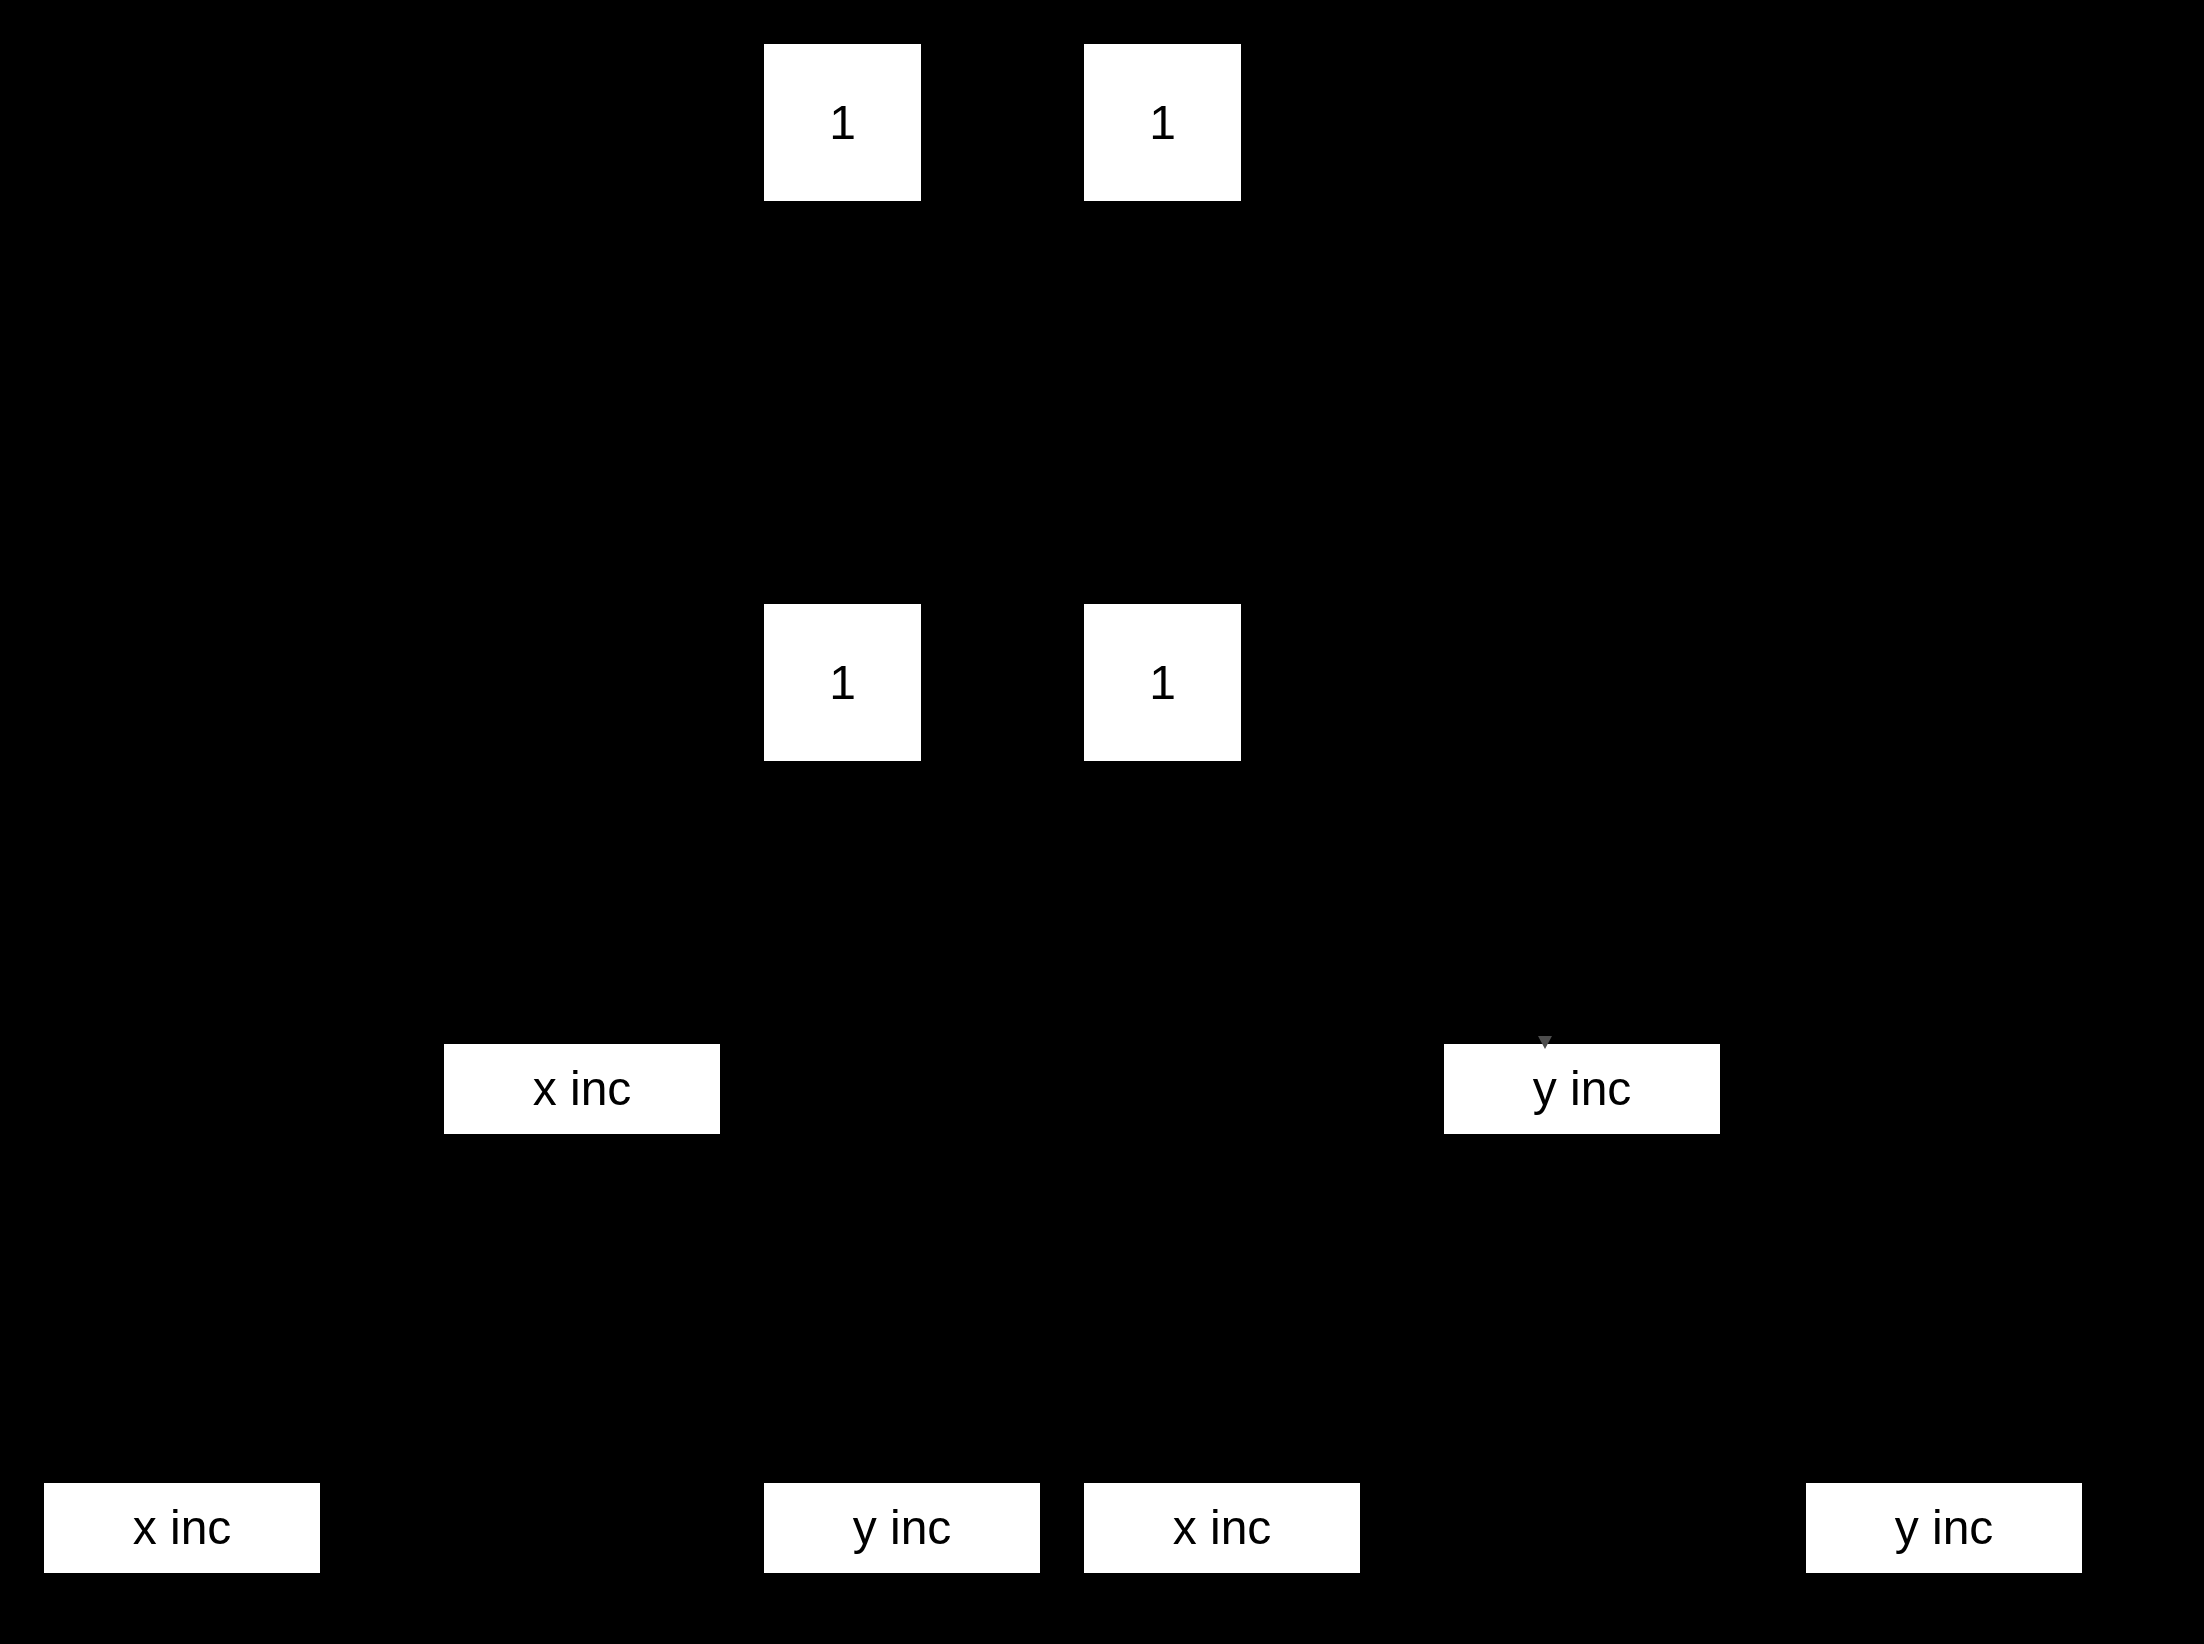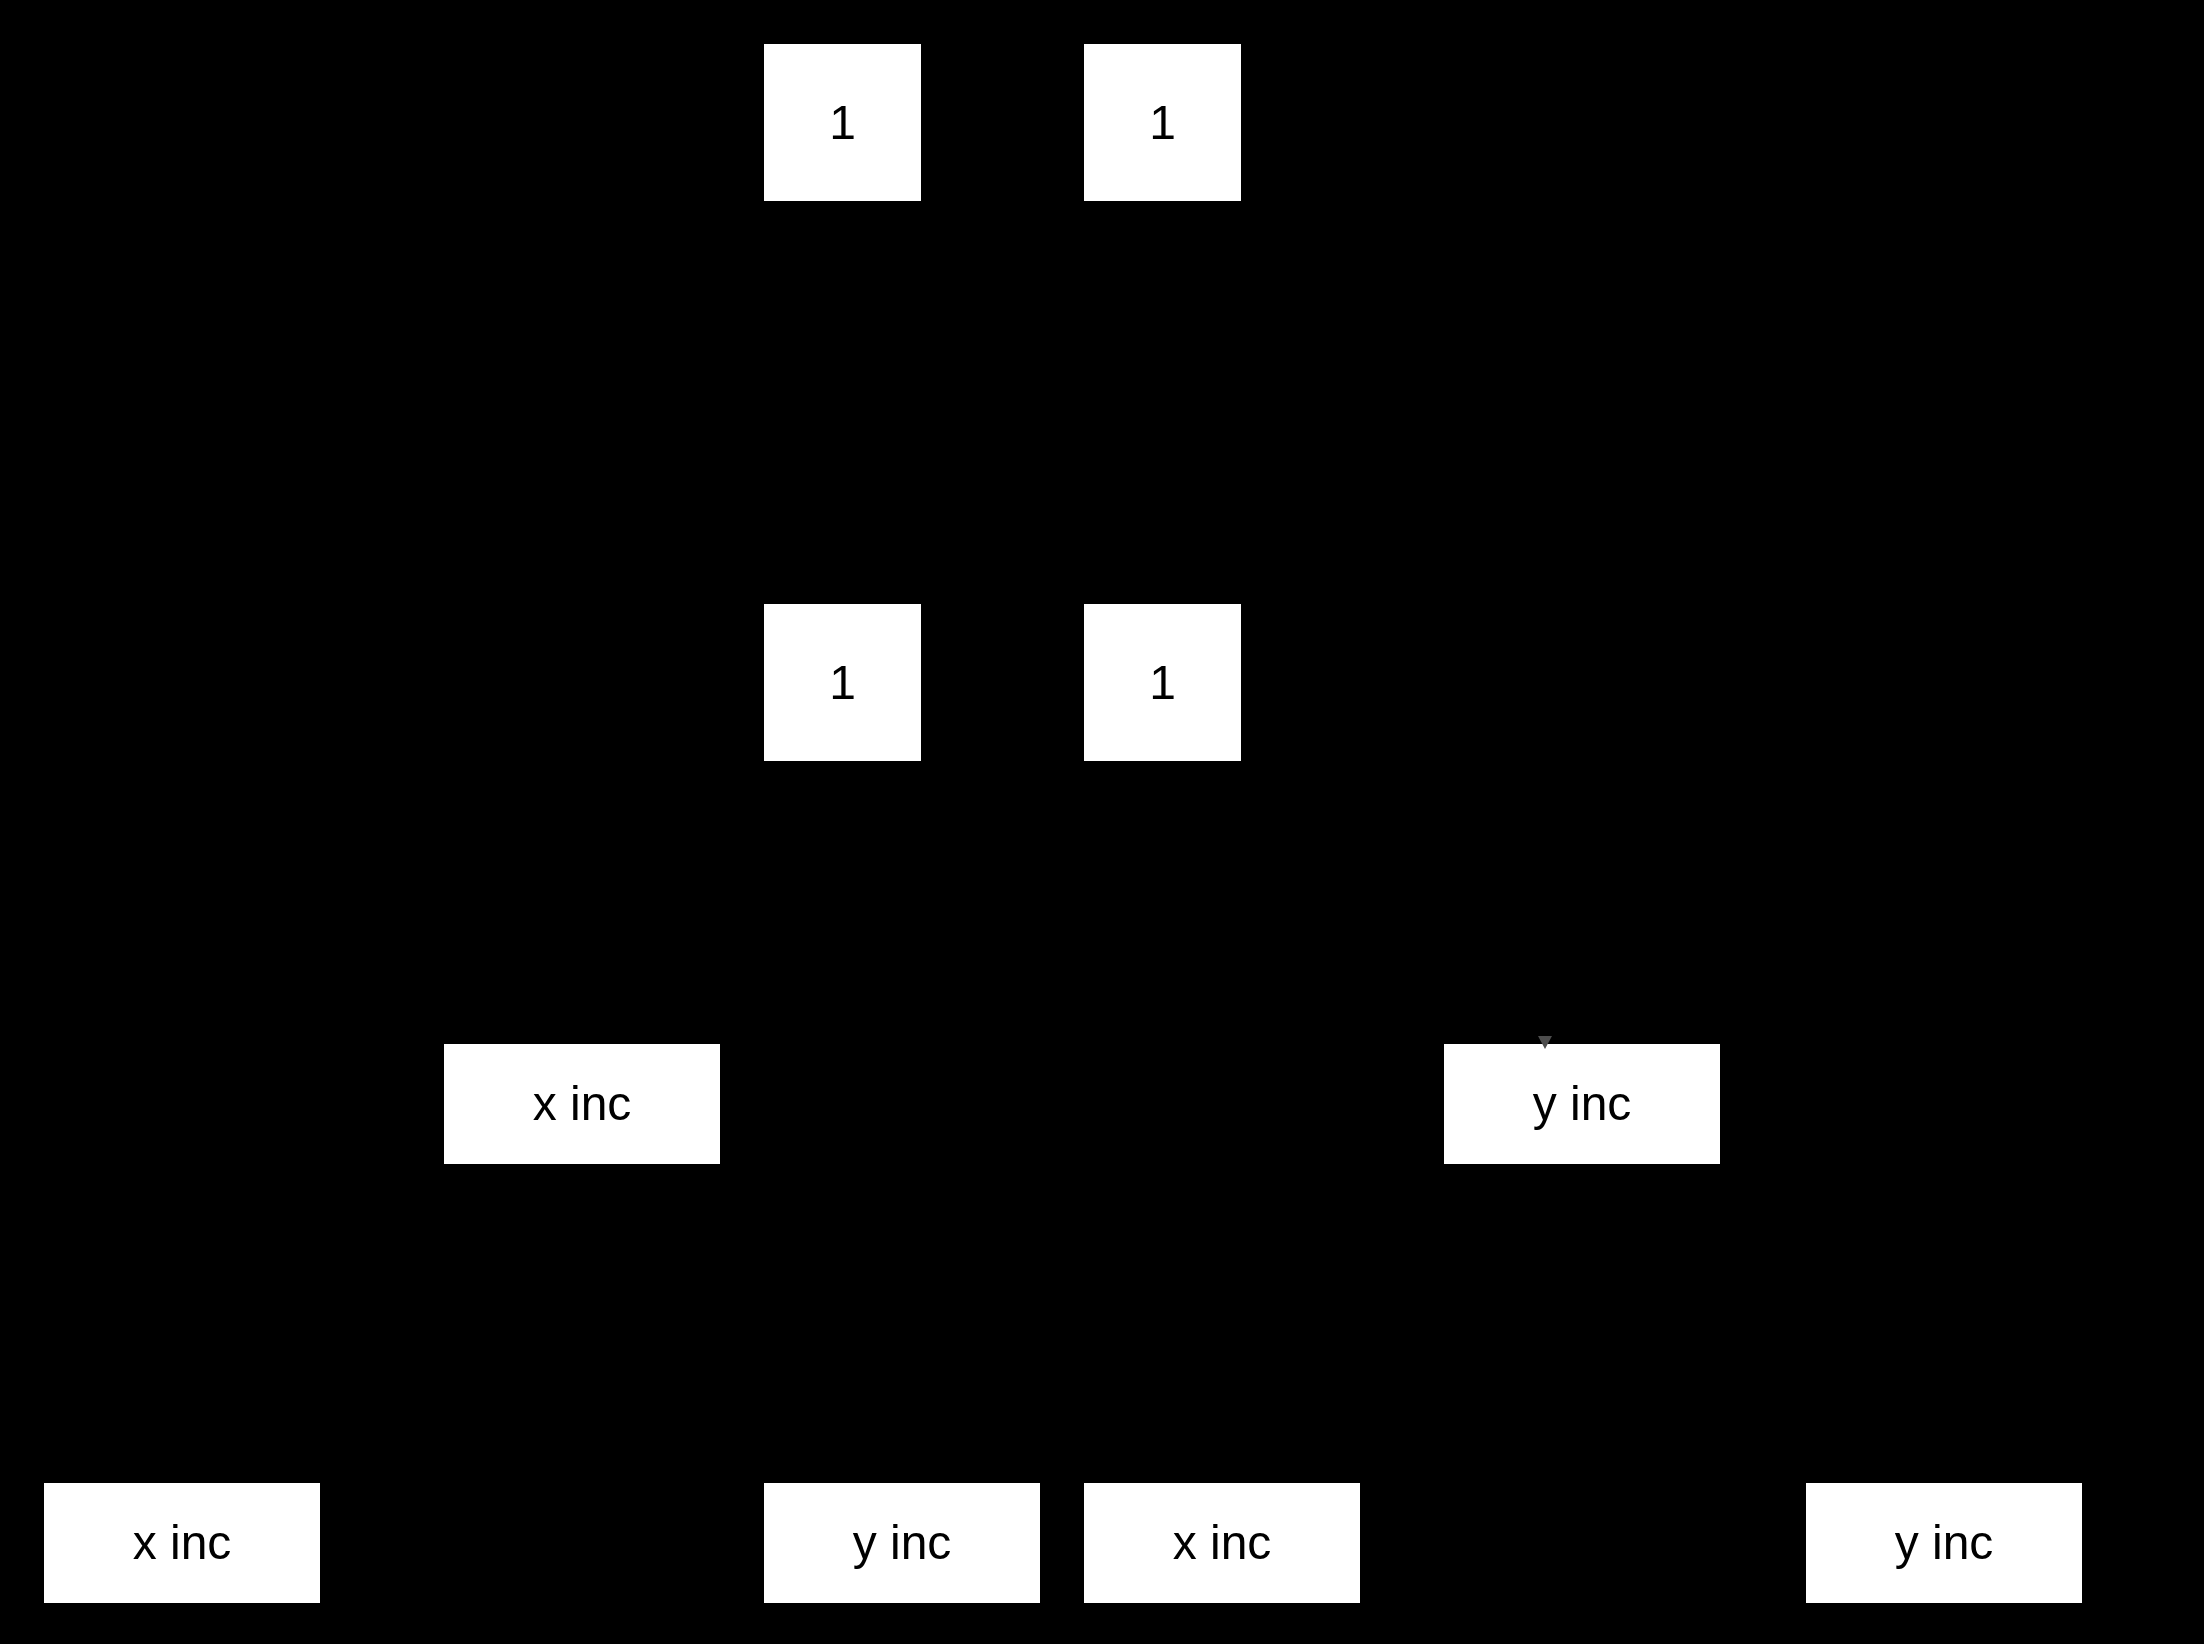--- a/index.html
+++ b/index.html
@@ -21,21 +21,21 @@
     color: #000000;
     display: flex;
     align-items: center;
     justify-content: center;
     font-size: 48px;
     line-height: 1;
     box-sizing: border-box;
     white-space: nowrap;
   }
   .node.square  { width: 157px; height: 157px; }
-  .node.wide    { width: 276px; height: 120px; }
+  .node.wide    { width: 276px; height: 90px; }
   
   .arrow-tip {
     position: absolute;
     left: 1538px;
     top: 1036px;
     width: 0;
     height: 0;
     border-left: 7px solid transparent;
     border-right: 7px solid transparent;
     border-top: 13px solid #4d4d4d;

